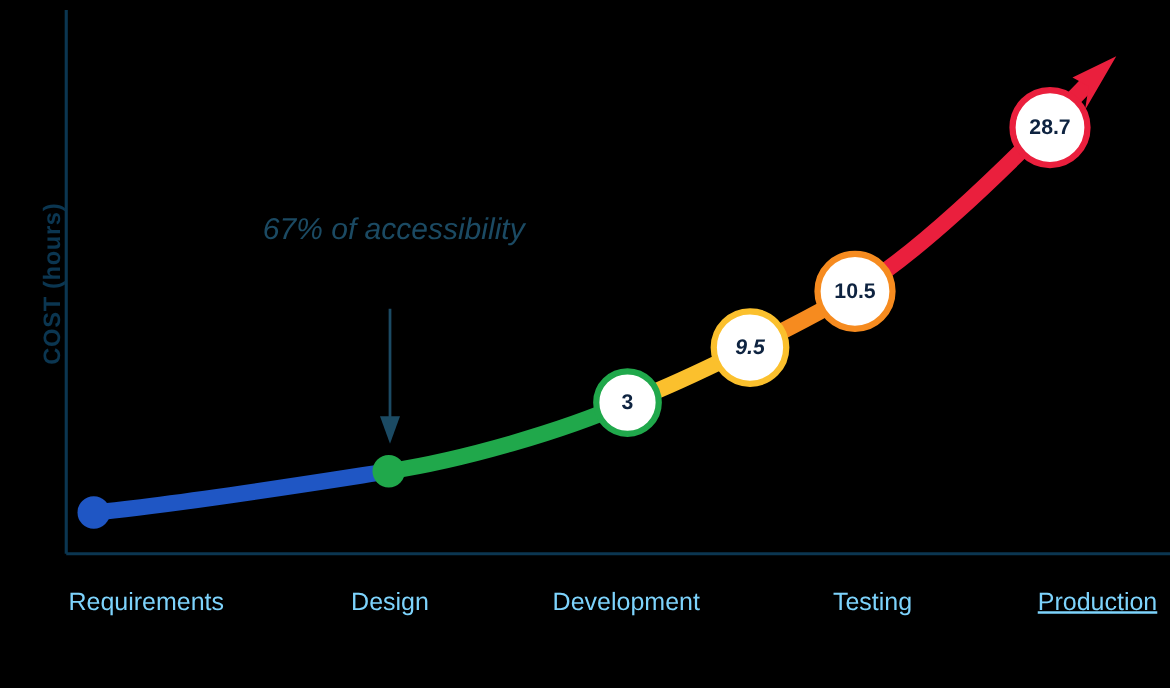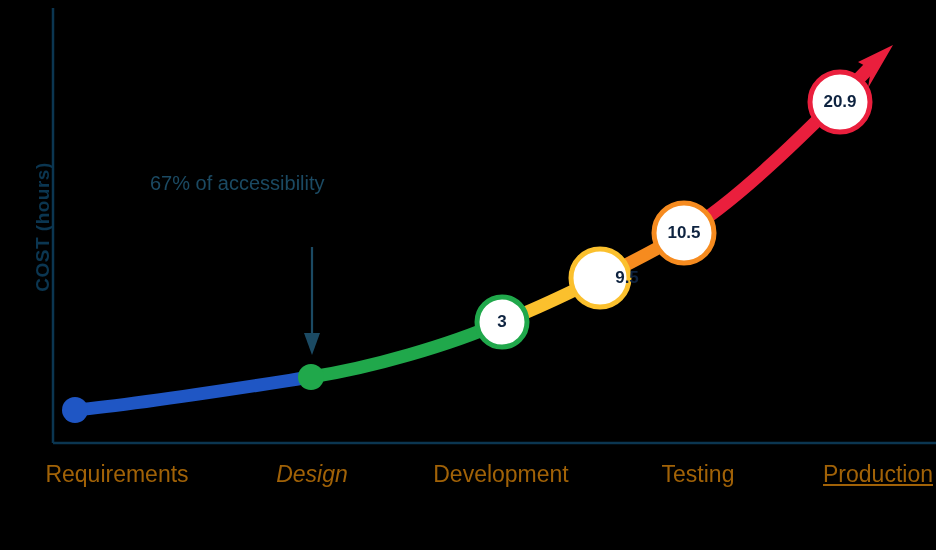--- a/index.html
+++ b/index.html
@@ -39,36 +39,37 @@
   }
   #x-axis-title {
     left: 0px;
     top: 554px;
     width: 828px;
     text-align: center;
     font-size: 13px;
   }
   .tick-label {
     position: absolute;
-    top: 461px;
-    font-size: 23px;
-    color: #a16207;
+    top: 471px;
+    font-size: 20px;
+    color: #7dd3fc;
     text-align: center;
     white-space: nowrap;
     transform: translateX(-50%);
   }
   #annotation-text {
     position: absolute;
     left: 150px;
     top: 170px;
     width: 330px;
-    text-align: left;
-    font-size: 20px;
+    text-align: center;
+    font-size: 24px;
     line-height: 27px;
     color: #1b4a63;
+    font-style: italic;
   }
   .bubble-label {
     position: absolute;
     font-size: 17px;
     font-weight: bold;
     color: #0e2340;
     text-align: center;
     white-space: nowrap;
     transform: translate(-50%, -50%);
   }
@@ -118,30 +119,30 @@
       <circle cx="840" cy="102" r="30" fill="#ffffff" stroke="#ea1f3d" stroke-width="5"></circle>
     </g>
 
     <g>
       <line x1="312" y1="247" x2="312" y2="340" stroke="#1b4a63" stroke-width="2.2"></line>
       <path d="M 312,355 L 304,333 L 320,333 Z" fill="#1b4a63"></path>
     </g>
   </svg>
 
   <div class="bubble-label" style="left:502px; top:322px;">3</div>
-  <div class="bubble-label" style="left:627px; top:278px;">9.5</div>
+  <div class="bubble-label" style="left:600px; top:278px;font-style:italic;">9.5</div>
   <div class="bubble-label" style="left:684px; top:233px;">10.5</div>
-  <div class="bubble-label" style="left:840px; top:102px;">20.9</div>
+  <div class="bubble-label" style="left:840px; top:102px;">28.7</div>
 
   <div id="annotation-text">
     <div>67% of accessibility</div>
   </div>
 
   <div class="tick-label" style="left:117px;">Requirements</div>
-  <div class="tick-label" style="left:312px;font-style:italic;">Design</div>
+  <div class="tick-label" style="left:312px;">Design</div>
   <div class="tick-label" style="left:501px;text-align:right;">Development</div>
   <div class="tick-label" style="left:698px;">Testing</div>
   <div class="tick-label" style="left:878px;text-decoration:underline;">Production</div>
 
   <div id="y-axis-title" class="axis-title">COST (hours)</div>
   <div id="x-axis-title" class="axis-title">TIME</div>
 
 </div>
 
 </body></html>

